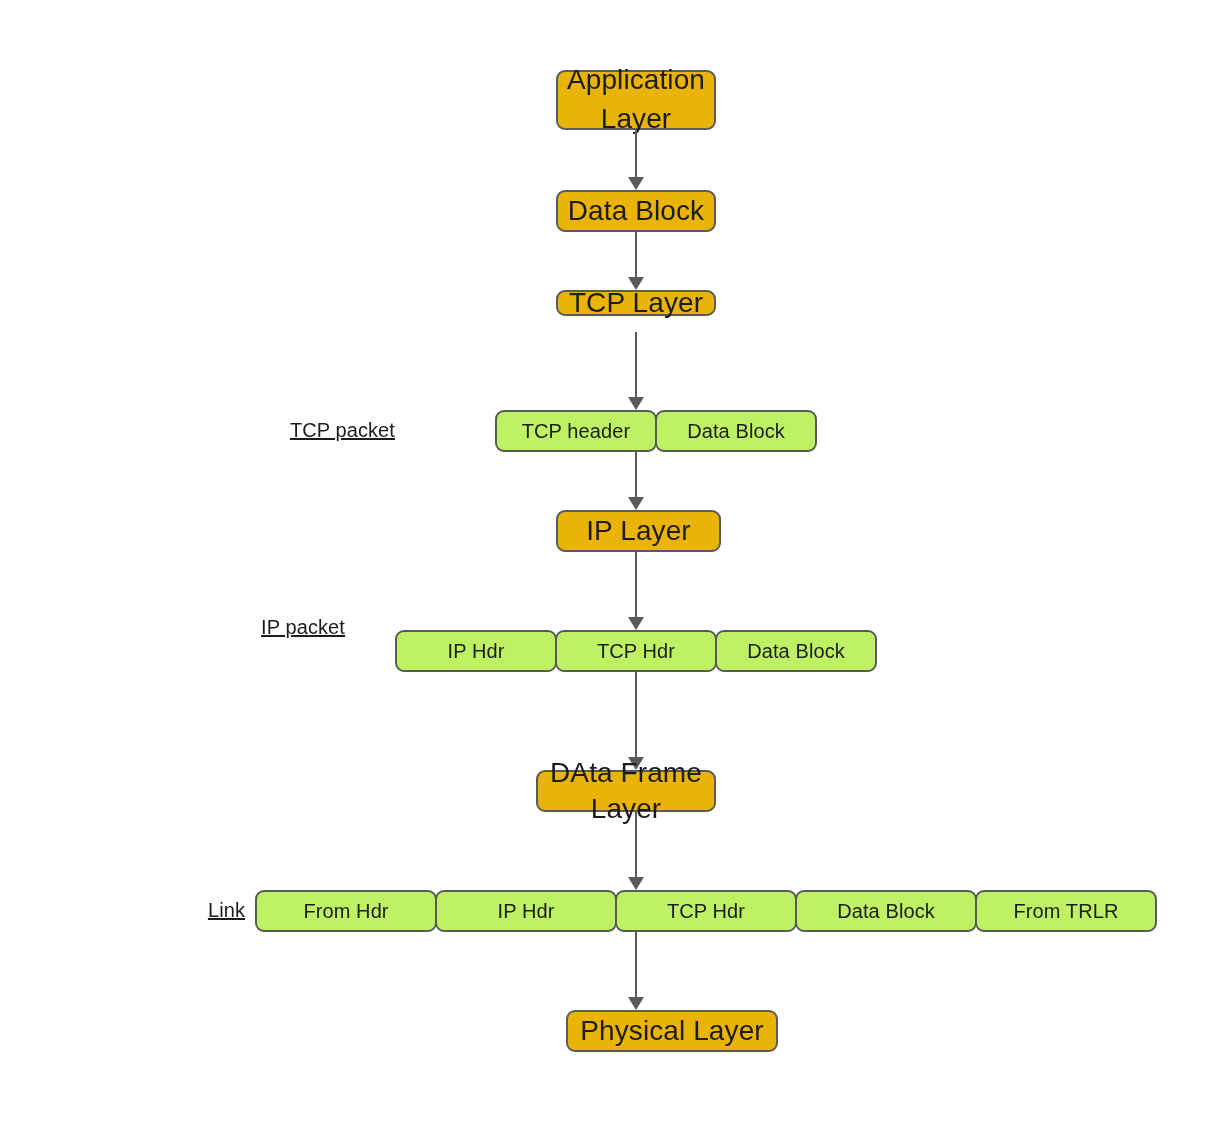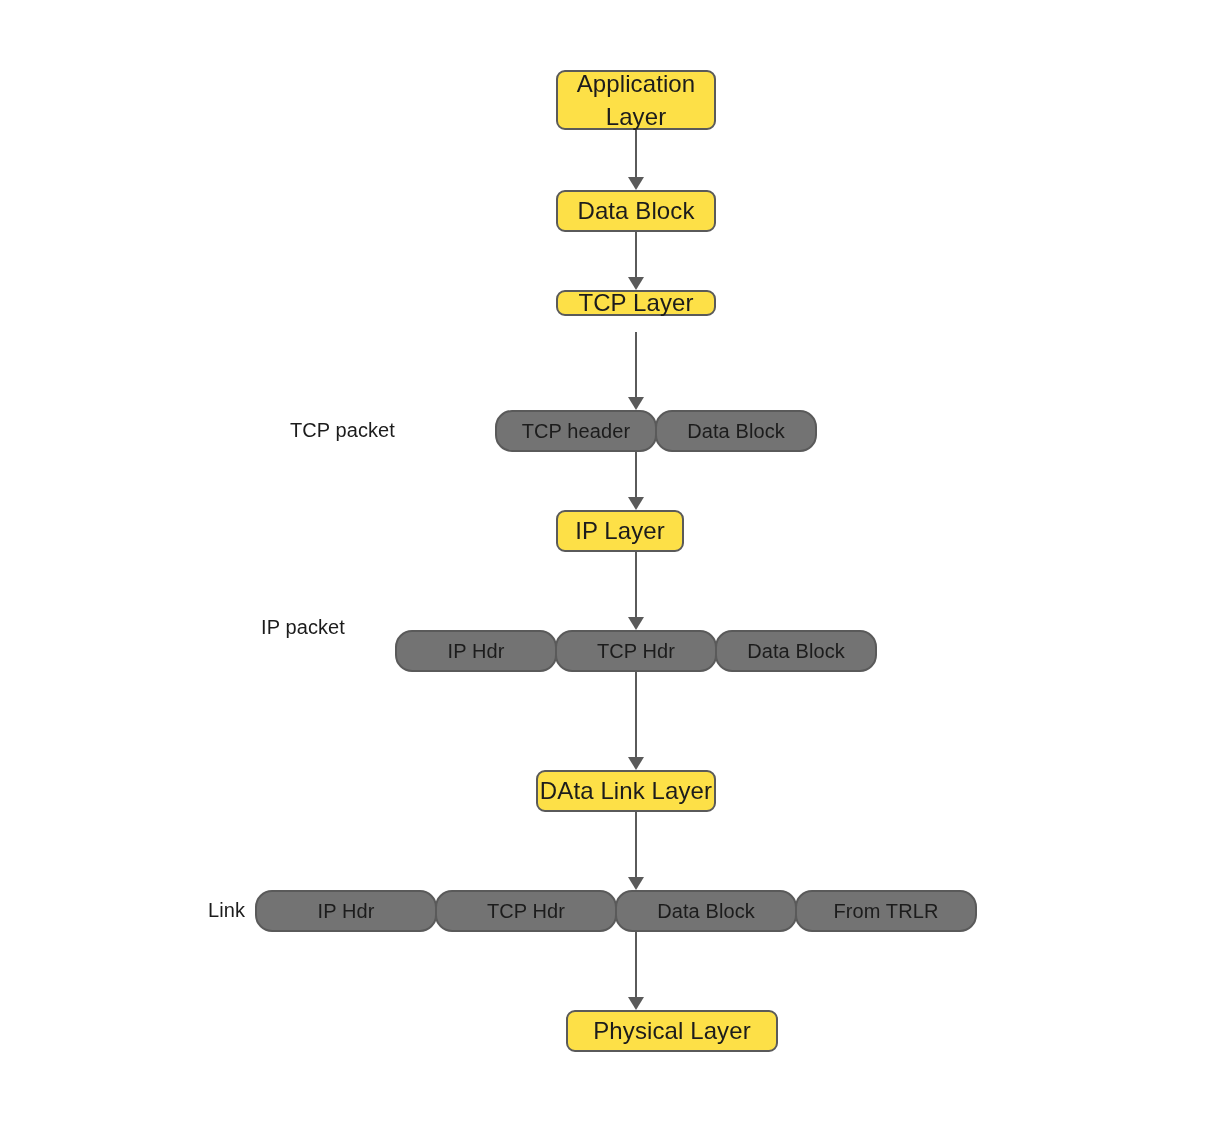--- a/index.html
+++ b/index.html
@@ -16,64 +16,65 @@
     position: relative;
     width: 1232px;
     height: 1122px;
     background: #ffffff;
     overflow: hidden;
   }
   
   .node {
     position: absolute;
     box-sizing: border-box;
-    background: #fde047;
+    background: #eab308;
     border: 2px solid #5a5a5a;
     border-radius: 9px;
     display: flex;
     align-items: center;
     justify-content: center;
     text-align: center;
-    font-size: 24px;
+    font-size: 28px;
     line-height: 1.28;
     color: #1c1c1c;
     letter-spacing: 0.1px;
     white-space: pre-line;
   }
   .node.two-line {
     line-height: 1.38;
   }
   
   .strip {
     position: absolute;
     display: flex;
     align-items: stretch;
   }
   .seg {
     box-sizing: border-box;
-    background: #737373;
+    background: #bef264;
     border: 2px solid #5a5a5a;
-    border-radius: 17px;
+    border-radius: 9px;
     display: flex;
     align-items: center;
     justify-content: center;
     font-size: 20px;
     color: #1c1c1c;
     letter-spacing: 0.1px;
     margin-right: -2px;
   }
   .seg:last-child { margin-right: 0; }
   
   .row-label {
     position: absolute;
     font-size: 20px;
     color: #1c1c1c;
     white-space: nowrap;
     text-align: right;
     letter-spacing: 0.1px;
+    text-decoration: underline;
   }
   
   .arrow {
     position: absolute;
     width: 0;
   }
   .arrow .shaft {
     position: absolute;
     left: 0;
     top: 0;
@@ -124,50 +125,51 @@
   <div class="strip" style="left:495px; top:410px; height:42px;">
     <div class="seg" style="width:162px;">TCP header</div>
     <div class="seg" style="width:162px;">Data Block</div>
   </div>
 
   <div class="arrow" style="left:636px; top:452px; height:58px;">
     <div class="shaft" style="height:45px;"></div>
     <div class="head" style="top:45px;"></div>
   </div>
 
-  <div class="node" style="left:556px; top:510px; width:128px; height:42px;">IP Layer</div>
+  <div class="node" style="left:556px; top:510px; width:165px; height:42px;">IP Layer</div>
 
   <div class="arrow" style="left:636px; top:552px; height:78px;">
     <div class="shaft" style="height:65px;"></div>
     <div class="head" style="top:65px;"></div>
   </div>
 
   <div class="row-label" style="left:145px; top:616px; width:200px;">IP packet</div>
 
   <div class="strip" style="left:395px; top:630px; height:42px;">
     <div class="seg" style="width:162px;">IP Hdr</div>
     <div class="seg" style="width:162px;">TCP Hdr</div>
     <div class="seg" style="width:162px;">Data Block</div>
   </div>
 
   <div class="arrow" style="left:636px; top:672px; height:98px;">
     <div class="shaft" style="height:85px;"></div>
     <div class="head" style="top:85px;"></div>
   </div>
 
-  <div class="node" style="left:536px; top:770px; width:180px; height:42px;">DAta Link Layer</div>
+  <div class="node" style="left:536px; top:770px; width:180px; height:42px;">DAta Frame Layer</div>
 
   <div class="arrow" style="left:636px; top:812px; height:78px;">
     <div class="shaft" style="height:65px;"></div>
     <div class="head" style="top:65px;"></div>
   </div>
 
   <div class="row-label" style="left:45px; top:899px; width:200px;">Link</div>
 
   <div class="strip" style="left:255px; top:890px; height:42px;">
+    <div class="seg" style="width:182px;">From Hdr</div>
     <div class="seg" style="width:182px;">IP Hdr</div>
     <div class="seg" style="width:182px;">TCP Hdr</div>
     <div class="seg" style="width:182px;">Data Block</div>
     <div class="seg" style="width:182px;">From TRLR</div>
   </div>
 
   <div class="arrow" style="left:636px; top:932px; height:78px;">
     <div class="shaft" style="height:65px;"></div>
     <div class="head" style="top:65px;"></div>
   </div>

